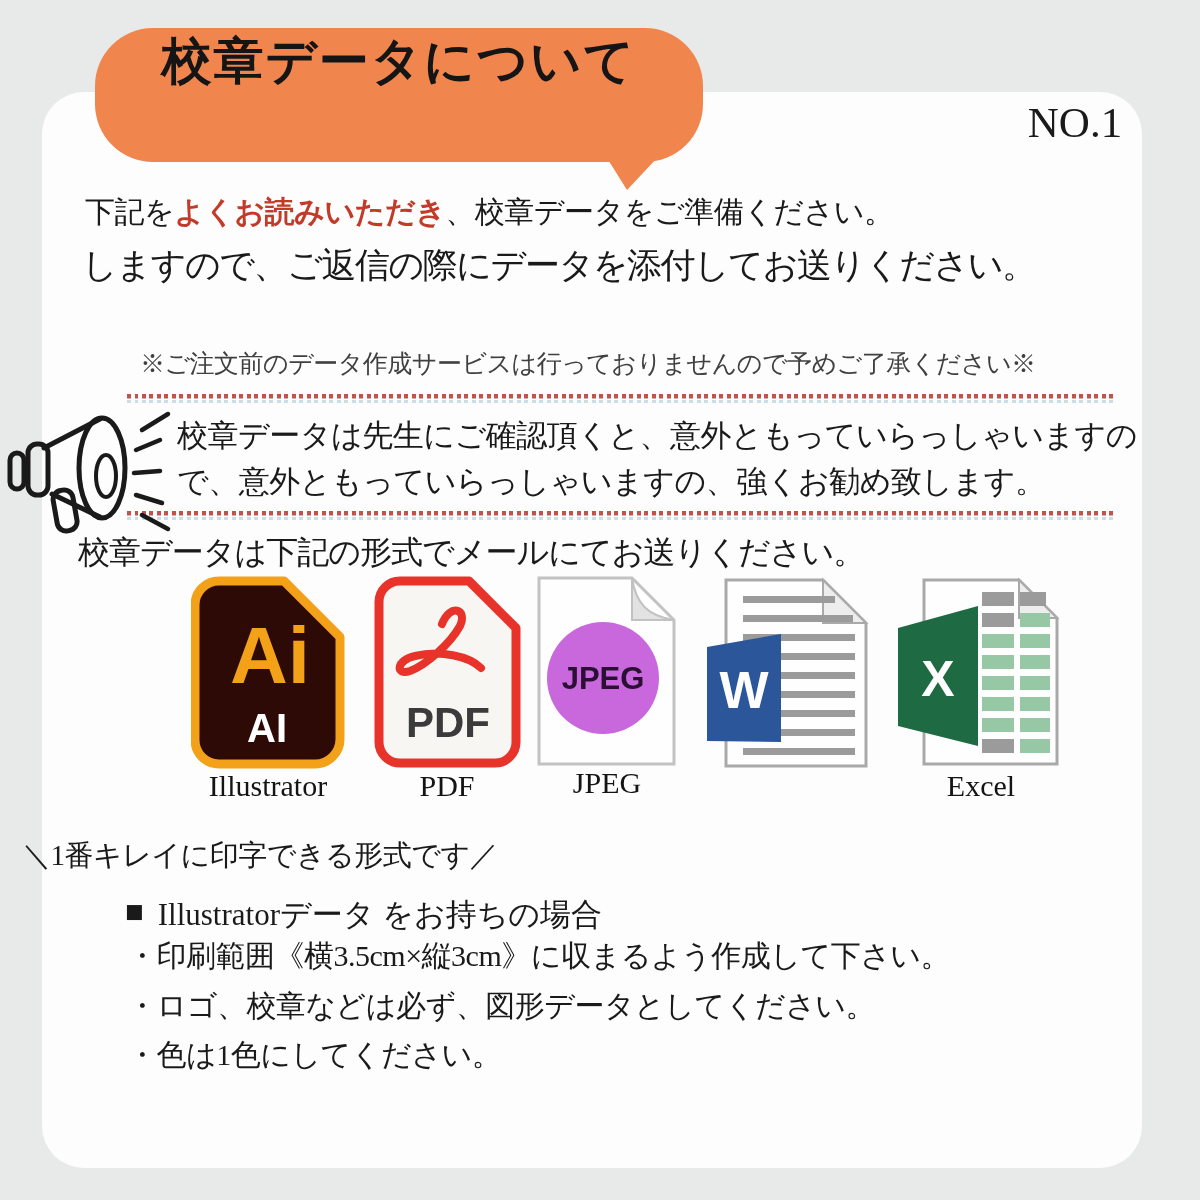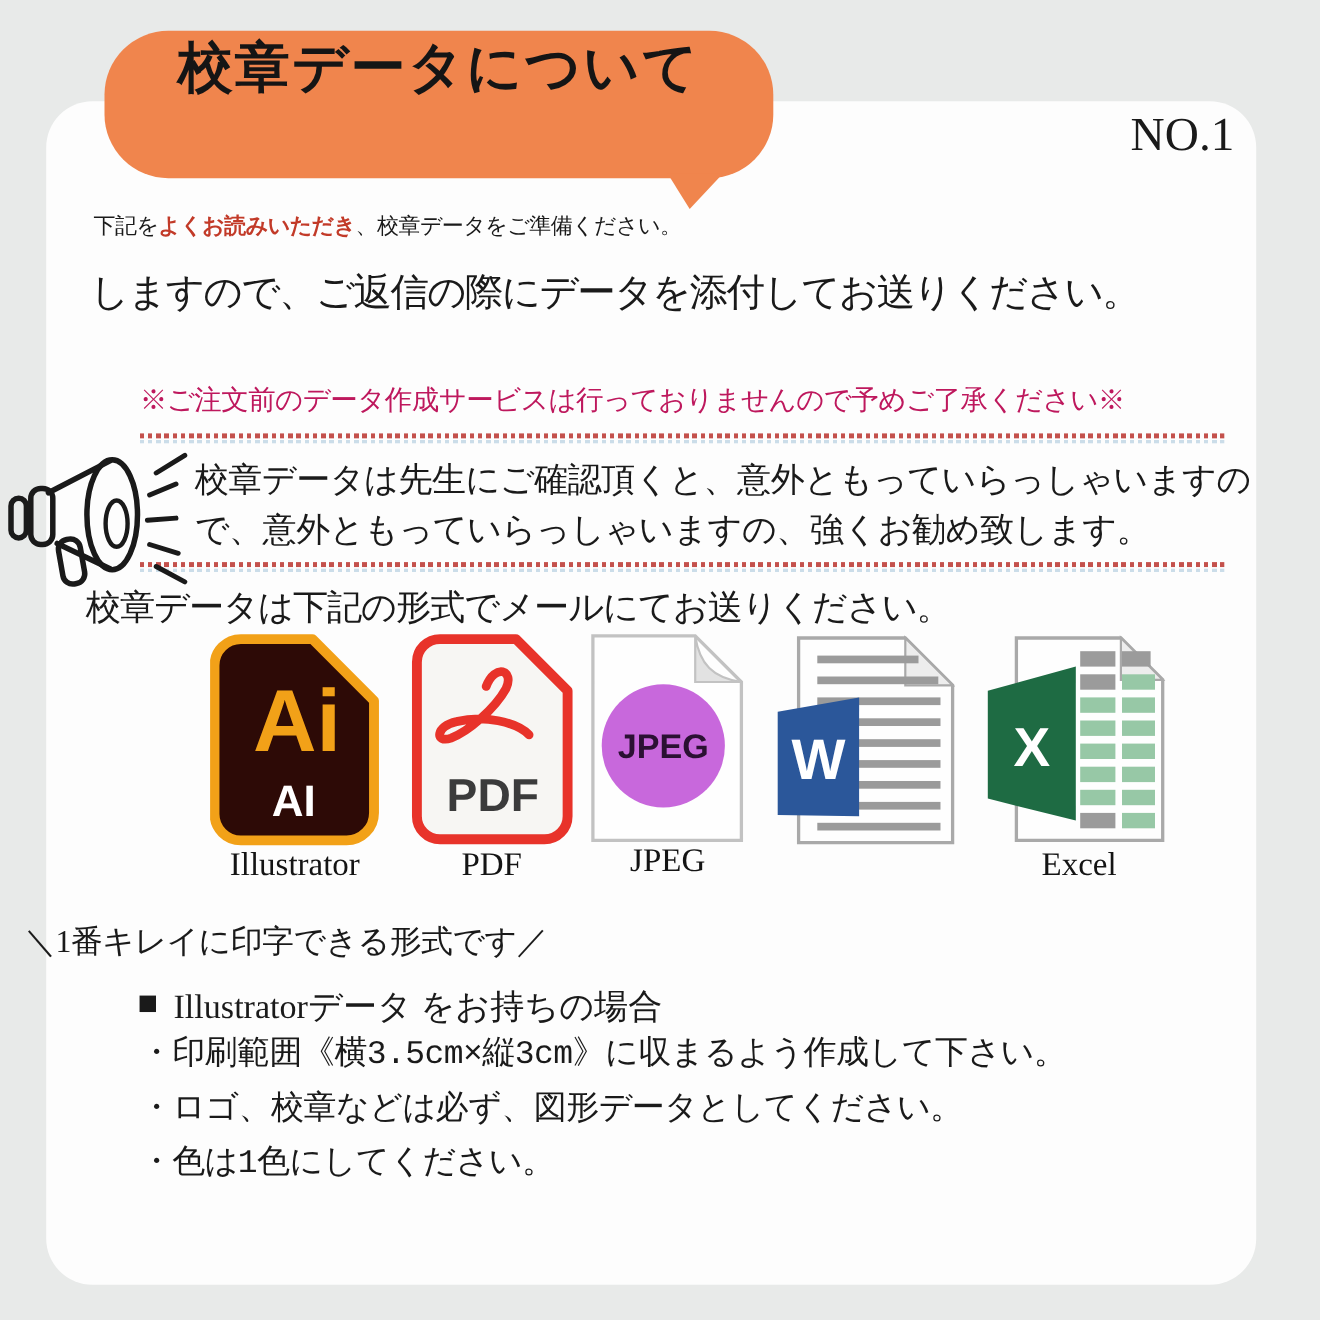--- a/index.html
+++ b/index.html
@@ -24,42 +24,42 @@
   }
   .bubble-tail{
     left:607px;top:158px;width:0;height:0;
     border-left:20px solid transparent;
     border-right:30px solid transparent;
     border-top:32px solid #F0854D;
   }
   .no1{
     left:1005px;top:98px;width:140px;font-size:43px;text-align:center;
   }
-  .intro1{left:85px;top:192px;font-size:20px;letter-spacing:-0.5px;}
+  .intro1{left:85px;top:192px;font-size:30px;letter-spacing:-0.5px;}
   .intro1 .em{color:#C23A28;font-weight:bold;}
   .intro2{left:82px;top:240px;font-size:35px;line-height:52px;letter-spacing:-1.5px;}
-  .note{left:127px;top:347px;font-size:25px;letter-spacing:-0.5px;color:#be185d;}
+  .note{left:140px;top:347px;font-size:25px;letter-spacing:-0.5px;color:#404040;}
   .divider{
     left:127px;width:986px;height:9px;
     background:
       repeating-linear-gradient(90deg,#C4514C 0 4px,transparent 4px 7.5px) top/100% 4.5px no-repeat,
       repeating-linear-gradient(90deg,#CBDDE9 0 4px,transparent 4px 7.5px) bottom/100% 3px no-repeat;
   }
   .divider.top{top:394px;}
   .divider.bottom{top:511px;}
   .callout{left:177px;top:413px;font-size:31px;line-height:46px;letter-spacing:-0.5px;}
   .formats-heading{left:78px;top:531px;font-size:32px;letter-spacing:-1px;}
   .fmt-col{top:576px;width:180px;text-align:center;}
   .fmt-col svg{display:block;margin:0 auto;}
   .fmt-label{margin-top:0;font-size:30px;color:#141414;}
   .icon-sans{font-family:"Liberation Sans","DejaVu Sans",sans-serif;font-weight:bold;}
   .best-note{left:22px;top:836px;font-size:29px;letter-spacing:-0.5px;}
   .ill-heading{left:125px;top:894px;font-size:31px;display:flex;gap:14px;}
   .bullets{left:127px;top:936px;font-size:30px;letter-spacing:-0.5px;}
-  .bullets div{height:49.5px;font-family:Liberation Mono, monospace;}
+  .bullets div{height:49.5px;}
 </style>
 </head>
 <body>
 
 <div class="abs card"></div>
 
 <div class="abs bubble">
   <span class="bubble-title">校章データについて</span>
 </div>
 <div class="abs bubble-tail"></div>

